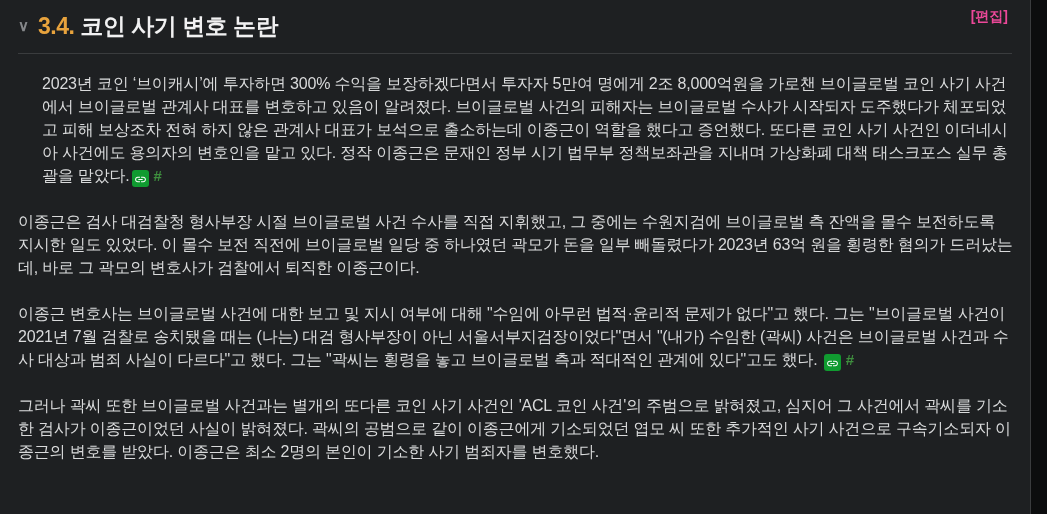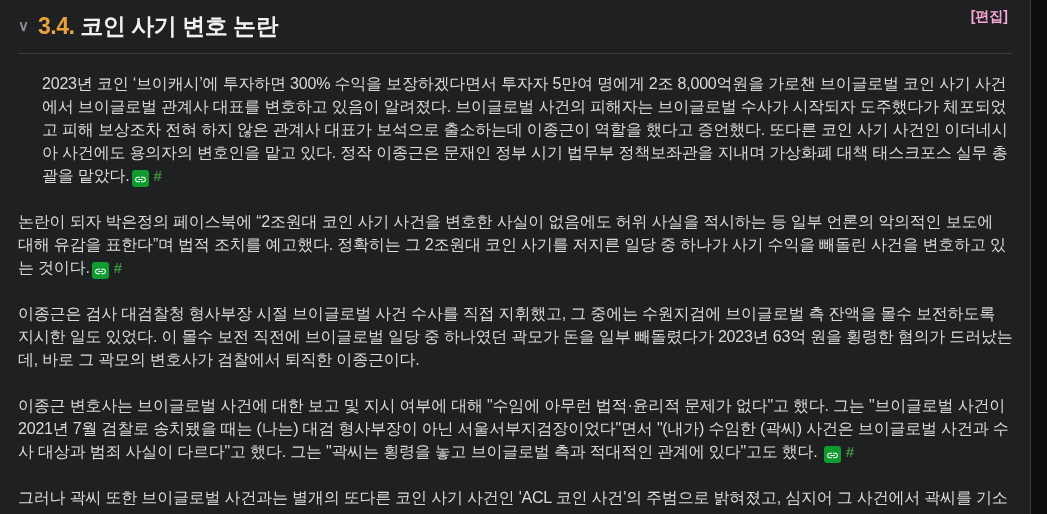--- a/index.html
+++ b/index.html
@@ -47,21 +47,21 @@
   }
   .heading-num {
     color: #e8a33d;
     cursor: pointer;
     margin-right: 6px;
   }
   .edit-link {
     position: absolute;
     top: 8px;
     right: 22px;
-    color: #f9a8d4;
+    color: #ec4899;
     font-size: 14px;
     font-weight: 700;
     text-decoration: none;
     cursor: pointer;
     text-align: right;
   }
   .divider {
     height: 1px;
     background: #3a3c3e;
     margin: 11px 18px 0 18px;
@@ -112,23 +112,20 @@
     <a class="edit-link">[편집]</a>
 
     <div class="divider"></div>
 
     <div class="body-text">
 
       <p><span>2023년 코인 ‘브이캐시’에 투자하면 300% 수익을 보장하겠다면서 투자자 5만여 명에게 2조 8,000억원을 가로챈 브이글로벌 코인 사기 사건에서 브이글로벌 관계사 대표를 변호하고 있음이 알려졌다. 브이글로벌 사건의 피해자는 브이글로벌 수사가 시작되자 도주했다가 체포되었고 피해 보상조차 전혀 하지 않은 관계사 대표가 보석으로 출소하는데 이종근이 역할을 했다고 증언했다. 또다른 코인 사기 사건인 이더네시아 사건에도 용의자의 변호인을 맡고 있다. 정작 이종근은 문재인 정부 시기 법무부 정책보좌관을 지내며 가상화폐 대책 태스크포스 실무 총괄을 맡았다.</span><span class="ext-link"><svg viewBox="0 0 24 24">
               <path fill="#ffffff" d="M3.9,12c0-1.71,1.39-3.1,3.1-3.1h4V7H7c-2.76,0-5,2.24-5,5s2.24,5,5,5h4v-1.9H7C5.29,15.1,3.9,13.71,3.9,12z M8,13h8v-2H8V13z M17,7h-4v1.9h4c1.71,0,3.1,1.39,3.1,3.1s-1.39,3.1-3.1,3.1h-4V17h4c2.76,0,5-2.24,5-5S19.76,7,17,7z"></path>
             </svg></span><a class="anchor-link">#</a></p>
 
-      <p><span>논란이 되자 박은정의 페이스북에 “2조원대 코인 사기 사건을 변호한 사실이 없음에도 허위 사실을 적시하는 등 일부 언론의 악의적인 보도에 대해 유감을 표한다”며 법적 조치를 예고했다. 정확히는 그 2조원대 코인 사기를 저지른 일당 중 하나가 사기 수익을 빼돌린 사건을 변호하고 있는 것이다.</span><span class="ext-link"><svg viewBox="0 0 24 24">
-              <path fill="#ffffff" d="M3.9,12c0-1.71,1.39-3.1,3.1-3.1h4V7H7c-2.76,0-5,2.24-5,5s2.24,5,5,5h4v-1.9H7C5.29,15.1,3.9,13.71,3.9,12z M8,13h8v-2H8V13z M17,7h-4v1.9h4c1.71,0,3.1,1.39,3.1,3.1s-1.39,3.1-3.1,3.1h-4V17h4c2.76,0,5-2.24,5-5S19.76,7,17,7z"></path>
-            </svg></span><a class="anchor-link">#</a></p>
 
       <p><span>이종근은 검사 대검찰청 형사부장 시절 브이글로벌 사건 수사를 직접 지휘했고, 그 중에는 수원지검에 브이글로벌 측 잔액을 몰수 보전하도록 지시한 일도 있었다. 이 몰수 보전 직전에 브이글로벌 일당 중 하나였던 곽모가 돈을 일부 빼돌렸다가 2023년 63억 원을 횡령한 혐의가 드러났는데, 바로 그 곽모의 변호사가 검찰에서 퇴직한 이종근이다.</span></p>
 
       <p><span>이종근 변호사는 브이글로벌 사건에 대한 보고 및 지시 여부에 대해 "수임에 아무런 법적·윤리적 문제가 없다"고 했다. 그는 "브이글로벌 사건이 2021년 7월 검찰로 송치됐을 때는 (나는) 대검 형사부장이 아닌 서울서부지검장이었다"면서 "(내가) 수임한 (곽씨) 사건은 브이글로벌 사건과 수사 대상과 범죄 사실이 다르다"고 했다. 그는 "곽씨는 횡령을 놓고 브이글로벌 측과 적대적인 관계에 있다"고도 했다. </span><span class="ext-link"><svg viewBox="0 0 24 24">
               <path fill="#ffffff" d="M3.9,12c0-1.71,1.39-3.1,3.1-3.1h4V7H7c-2.76,0-5,2.24-5,5s2.24,5,5,5h4v-1.9H7C5.29,15.1,3.9,13.71,3.9,12z M8,13h8v-2H8V13z M17,7h-4v1.9h4c1.71,0,3.1,1.39,3.1,3.1s-1.39,3.1-3.1,3.1h-4V17h4c2.76,0,5-2.24,5-5S19.76,7,17,7z"></path>
             </svg></span><a class="anchor-link">#</a></p>
 
       <p><span>그러나 곽씨 또한 브이글로벌 사건과는 별개의 또다른 코인 사기 사건인 'ACL 코인 사건'의 주범으로 밝혀졌고, 심지어 그 사건에서 곽씨를 기소한 검사가 이종근이었던 사실이 밝혀졌다. 곽씨의 공범으로 같이 이종근에게 기소되었던 엽모 씨 또한 추가적인 사기 사건으로 구속기소되자 이종근의 변호를 받았다. 이종근은 최소 2명의 본인이 기소한 사기 범죄자를 변호했다.</span></p>
 
     </div>

